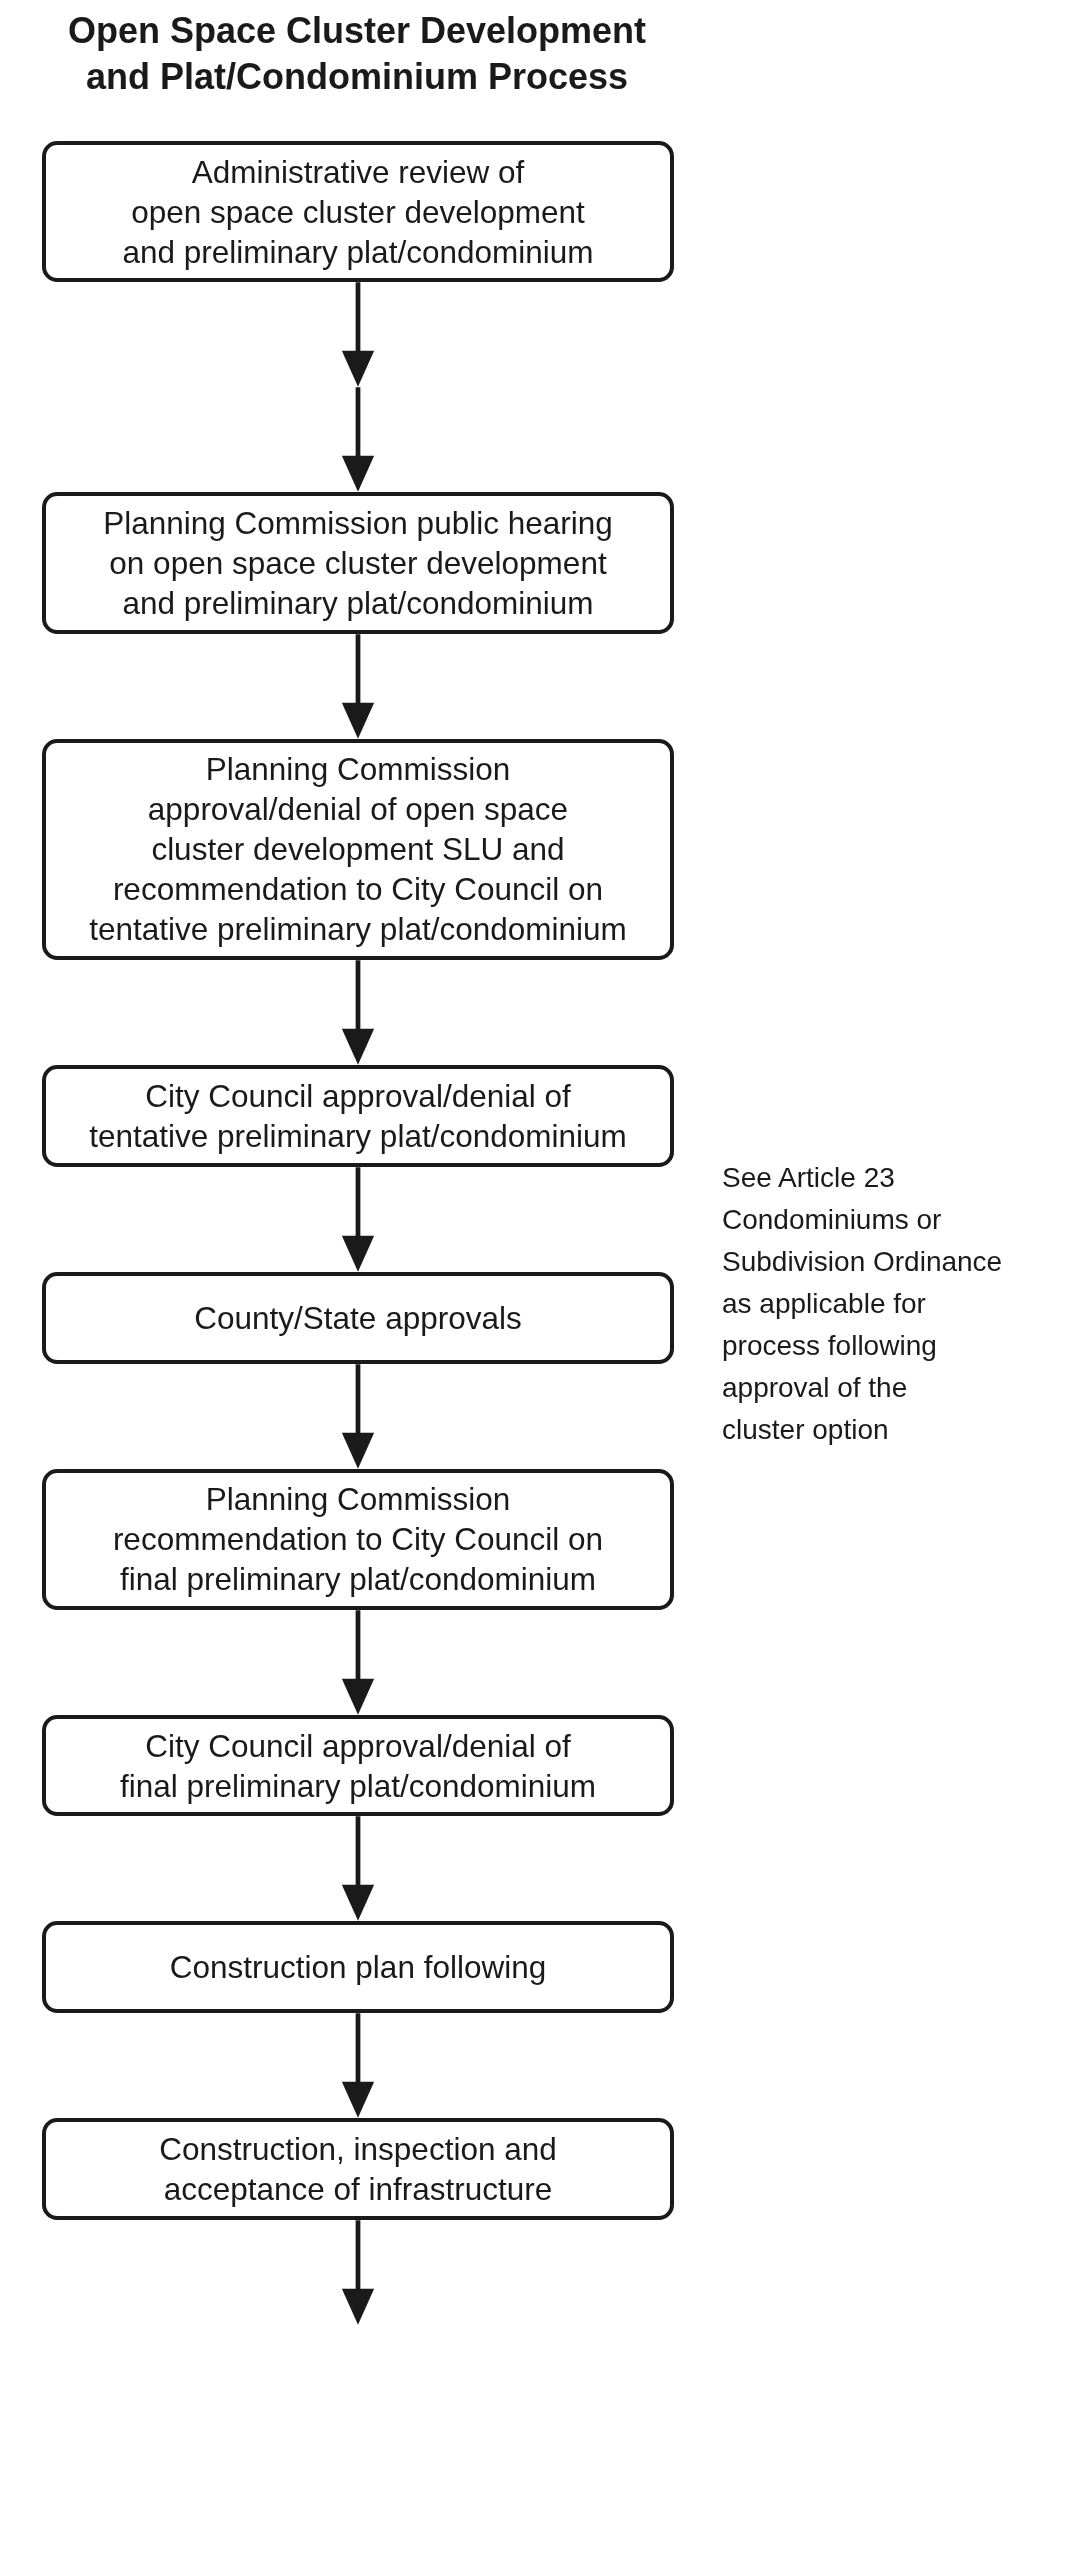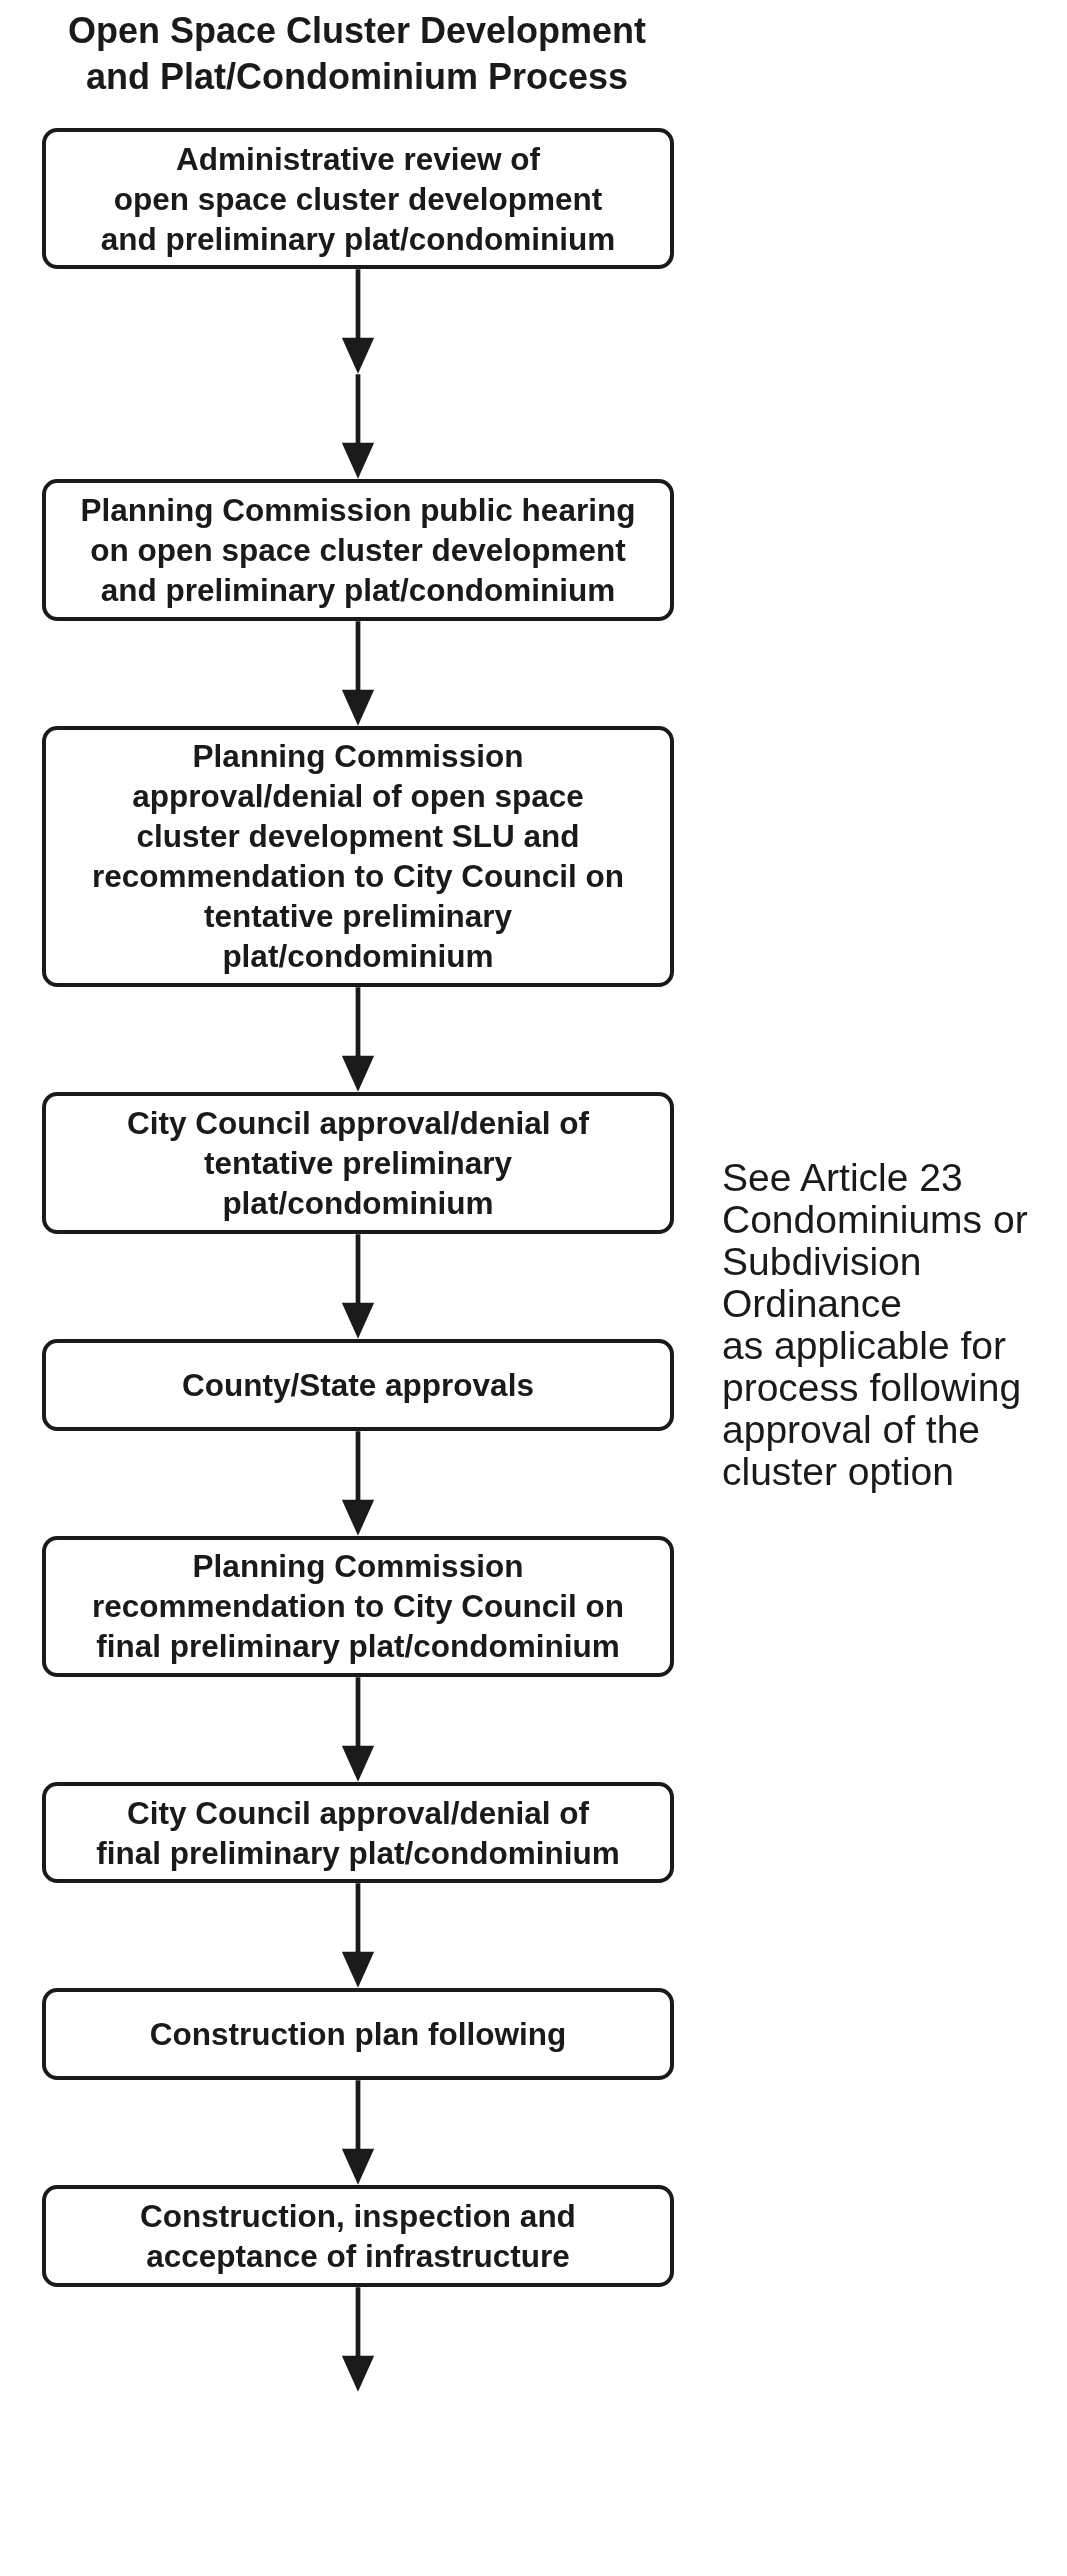--- a/index.html
+++ b/index.html
@@ -24,27 +24,26 @@
     margin-left: 21px;
     text-align: center;
     font-size: 36px;
     line-height: 46px;
     font-weight: bold;
     white-space: pre-line;
     color: var(--ink);
   }
   .flow {
     position: absolute;
-    top: 128px;
+    top: 141px;
     left: 42px;
     width: 632px;
     display: flex;
     flex-direction: column;
     align-items: stretch;
-    font-weight: bold;
   }
   .box {
     min-height: 92px;
     border: 4.8px solid var(--ink);
     border-radius: 15.3px;
     background: var(--background);
     padding: 6.7px 23px;
     display: flex;
     align-items: center;
     justify-content: center;
@@ -60,21 +59,21 @@
     display: block;
     margin: 0 auto;
     flex: 0 0 auto;
     color: var(--ink);
   }
   .sidenote {
     position: absolute;
     left: 722px;
     top: 1157px;
     width: 346px;
-    font-size: 39px;
+    font-size: 28px;
     line-height: 42px;
     white-space: pre-line;
     color: var(--ink);
     text-align: left;
   }
 </style>
 </head>
 <body>
 
 <h1 class="title">Open Space Cluster Development

